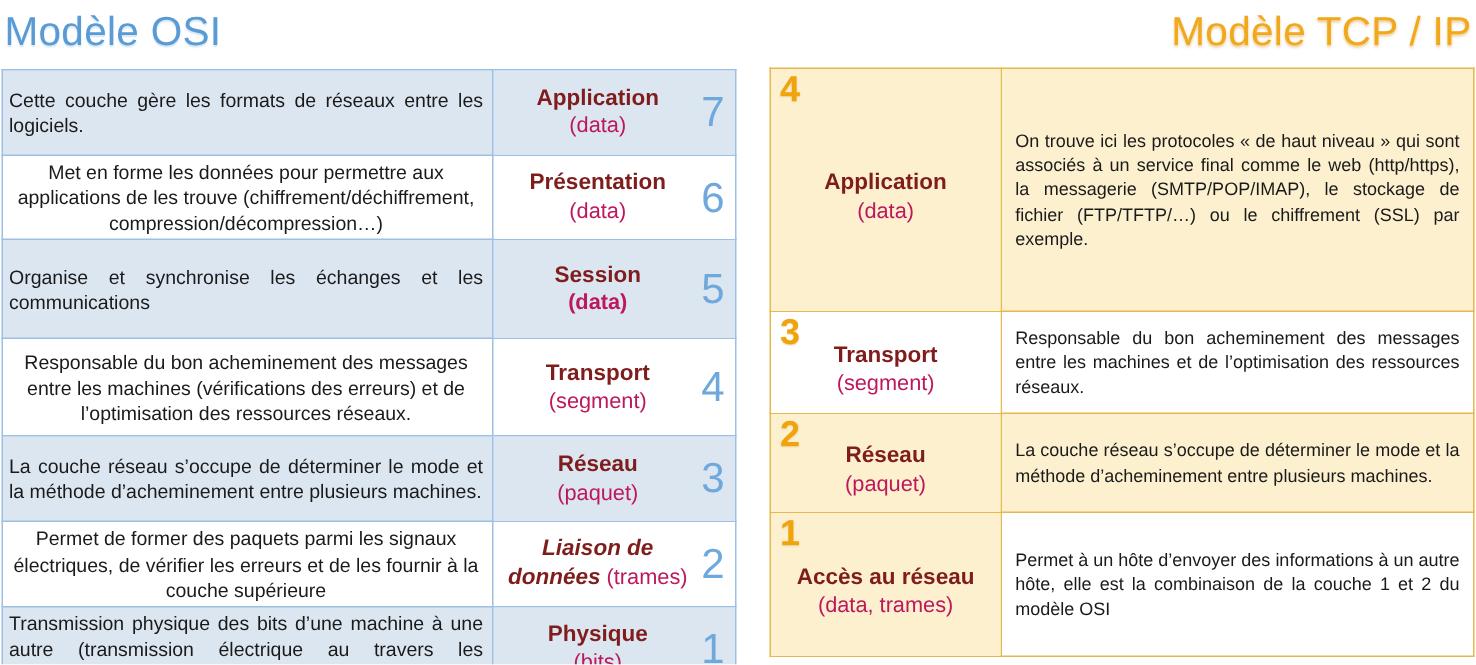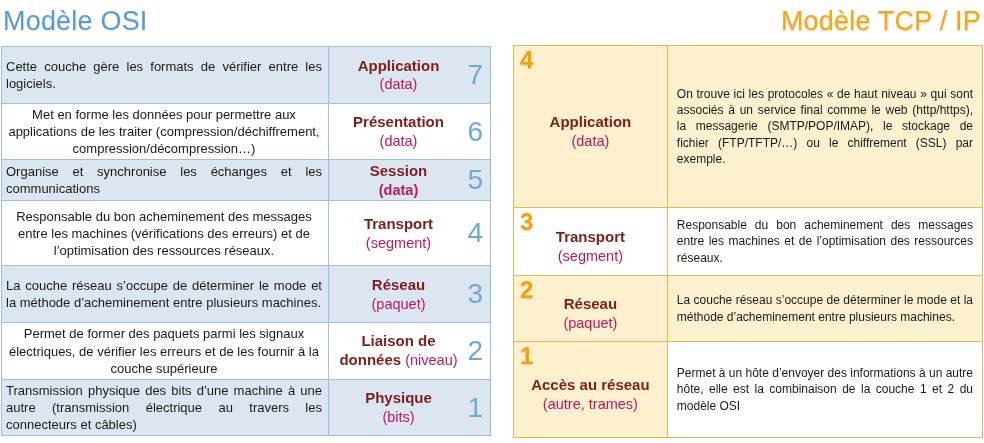--- a/index.html
+++ b/index.html
@@ -28,30 +28,30 @@
     font-size:13px; line-height:1.32; color:#1a1a1a;
     text-align:justify; text-justify:inter-word;
   }
   .osi-layer {
     width:162px; position:relative; text-align:center; padding:0 30px 0 8px;
   }
   .layer-name { display:block; font-weight:bold; font-size:15px; color:#7f1d1d; line-height:1.25; }
   .layer-sub  { display:block; font-size:14.5px; color:#be185d; line-height:1.25; }
   .sub-bold .layer-sub { font-weight:bold; }
   .inline-sub .layer-name, .inline-sub .layer-sub { display:inline; }
-  .inline-sub .layer-name { font-size:15px; }
+  .inline-sub .layer-name { font-size:15px;font-style:italic; }
   .big-num {
     position:absolute; right:7px; top:50%; transform:translateY(-50%);
     font-size:28px; font-weight:400; color:#6FA8DC; line-height:1;
   }
   .row-blue  { background:#DCE6F1; }
   .row-white { background:#ffffff;text-align:center; }
   .osi-table tr:nth-child(1) { height:57px; }
   .osi-table tr:nth-child(2) { height:56px; }
-  .osi-table tr:nth-child(3) { height:41px;margin-top:36px; }
+  .osi-table tr:nth-child(3) { height:66px;margin-top:36px; }
   .osi-table tr:nth-child(4) { height:65px; }
   .osi-table tr:nth-child(5) { height:57px; }
   .osi-table tr:nth-child(6) { height:55px;margin-left:32px; }
   .osi-table tr:nth-child(7) { height:51px; }
 
   
   .tcp-table {
     position:absolute; left:513px; top:45px; width:470px;
   }
   .tcp-table td { border:1px solid #E5B94E; vertical-align:middle; }
@@ -79,29 +79,29 @@
 <body>
 
 <div class="page">
 
   <div class="title title-tcp">Modèle TCP / IP</div>
   <div class="title title-osi">Modèle OSI</div>
 
   <table class="osi-table">
     <tbody>
         <tr>
-      <td class="osi-desc row-blue">Cette couche gère les formats de vérifier entre les logiciels.</td>
+      <td class="osi-desc row-blue">Cette couche gère les formats de réseaux entre les logiciels.</td>
       <td class="osi-layer row-blue">
         <span class="layer-name">Application</span>
         <span class="layer-sub">(data)</span>
         <span class="big-num">7</span>
       </td>
     </tr>
     <tr>
-      <td class="osi-desc row-white">Met en forme les données pour permettre aux applications de les traiter (compression/déchiffrement, compression/décompression…)</td>
+      <td class="osi-desc row-white">Met en forme les données pour permettre aux applications de les trouve (chiffrement/déchiffrement, compression/décompression…)</td>
       <td class="osi-layer row-white">
         <span class="layer-name">Présentation</span>
         <span class="layer-sub">(data)</span>
         <span class="big-num">6</span>
       </td>
     </tr>
     <tr>
       <td class="osi-desc row-blue">Organise et synchronise les échanges et les communications</td>
       <td class="osi-layer row-blue sub-bold">
         <span class="layer-name">Session</span>
@@ -121,21 +121,21 @@
       <td class="osi-desc row-blue">La couche réseau s’occupe de déterminer le mode et la méthode d’acheminement entre plusieurs machines.</td>
       <td class="osi-layer row-blue">
         <span class="layer-name">Réseau</span>
         <span class="layer-sub">(paquet)</span>
         <span class="big-num">3</span>
       </td>
     </tr>
     <tr>
       <td class="osi-desc row-white">Permet de former des paquets parmi les signaux électriques, de vérifier les erreurs et de les fournir à la couche supérieure</td>
       <td class="osi-layer row-white inline-sub">
-        <span class="layer-name">Liaison de données</span><span class="layer-sub"> (niveau)</span>
+        <span class="layer-name">Liaison de données</span><span class="layer-sub"> (trames)</span>
         <span class="big-num">2</span>
       </td>
     </tr>
     <tr>
       <td class="osi-desc row-blue">Transmission physique des bits d’une machine à une autre (transmission électrique au travers les connecteurs et câbles)</td>
       <td class="osi-layer row-blue">
         <span class="layer-name">Physique</span>
         <span class="layer-sub">(bits)</span>
         <span class="big-num">1</span>
       </td>
@@ -166,20 +166,20 @@
         <span class="tcp-num">2</span>
         <span class="layer-name">Réseau</span>
         <span class="layer-sub">(paquet)</span>
       </td>
       <td class="tcp-desc cell-cream">La couche réseau s’occupe de déterminer le mode et la méthode d’acheminement entre plusieurs machines.</td>
     </tr>
     <tr>
       <td class="tcp-layer cell-cream">
         <span class="tcp-num">1</span>
         <span class="layer-name">Accès au réseau</span>
-        <span class="layer-sub">(autre, trames)</span>
+        <span class="layer-sub">(data, trames)</span>
       </td>
       <td class="tcp-desc cell-white">Permet à un hôte d’envoyer des informations à un autre hôte, elle est la combinaison de la couche 1 et 2 du modèle OSI</td>
     </tr>
   </tbody>
     </table>
 
 </div>
 
 </body></html>

